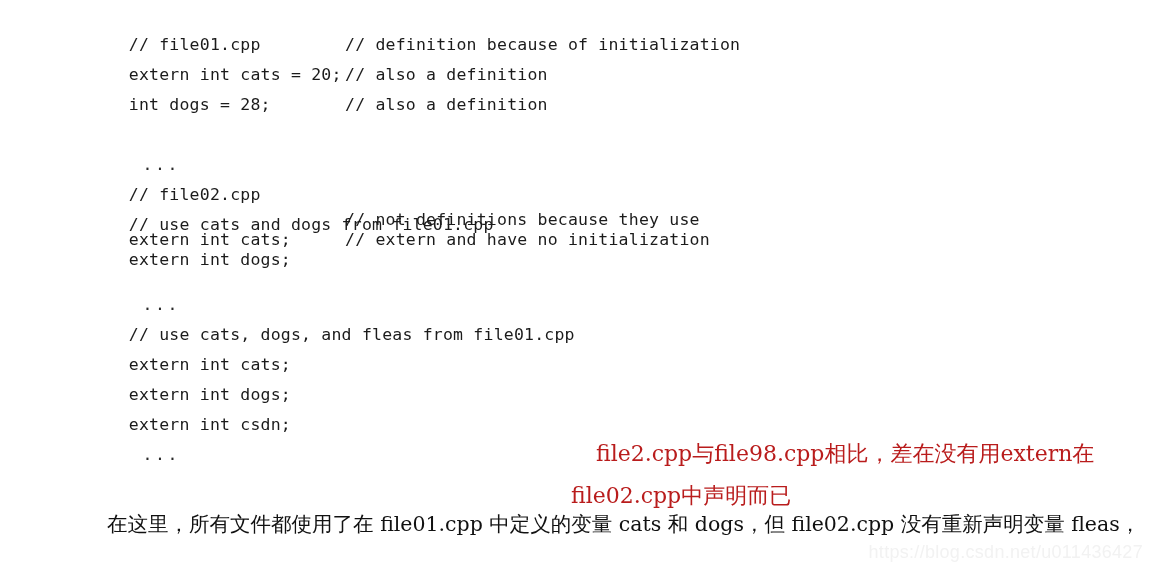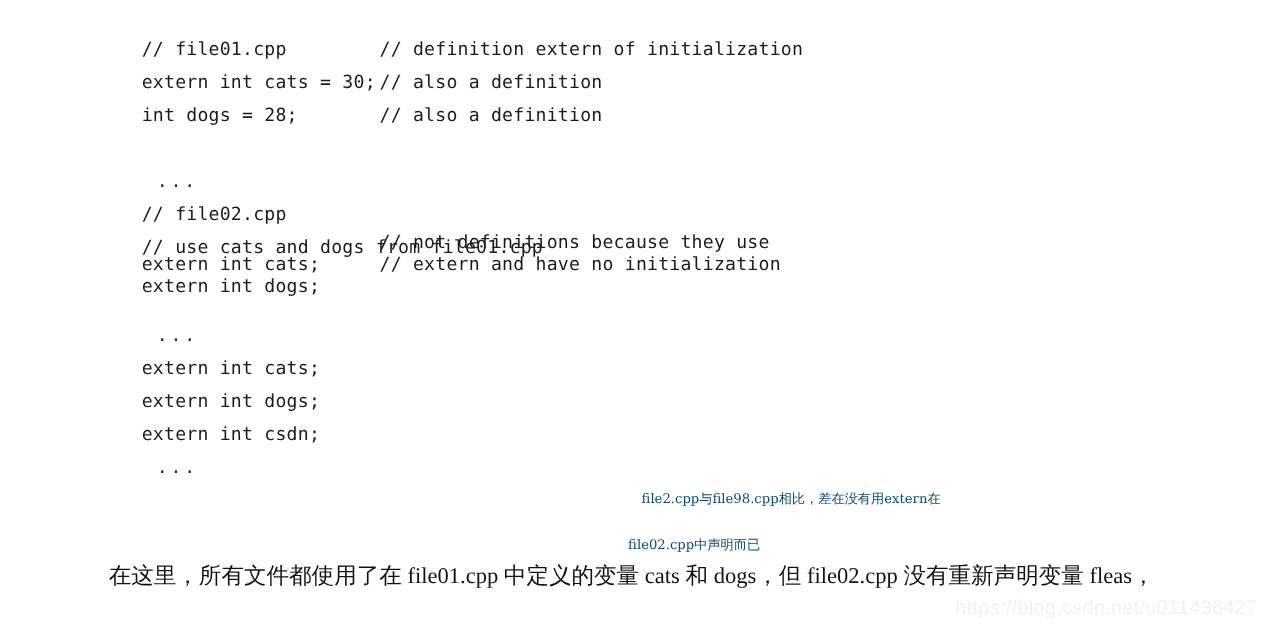--- a/index.html
+++ b/index.html
@@ -47,44 +47,43 @@
   .code-line.ellipsis {
     letter-spacing: 2.5px;
     color: #2a2a2a;
   }
 
   
   .annotation {
     position: absolute;
     left: 568px;
     top: 422px;
-    color: #0c4a6e;
+    color: #b91c1c;
     font-family: "DejaVu Serif", "Liberation Serif", serif;
-    font-size: 12px;
+    font-size: 22px;
     line-height: 21px;
     white-space: pre;
   }
   .annotation .ann-line-2 { display: block; padding-left: 3px; }
 
   
   .body-para {
     position: absolute;
     left: 24px;
     top: 470px;
     width: 1143px;
     font-family: "DejaVu Serif", "Liberation Serif", serif;
     font-size: 20.5px;
     line-height: 36px;
     color: #111111;
     letter-spacing: 0px;
   }
   .body-para .pline {
     white-space: pre;
     height: 36px;
-    font-family: Liberation Serif, serif;
   }
   .body-para .indent { padding-left: 44px; }
   .hl {
     background: #ffec00;
     box-decoration-break: clone;
     -webkit-box-decoration-break: clone;
   }
 
   
   .watermark {
@@ -105,22 +104,22 @@
 <div id="page">
 
   <div class="code-block">
 
     <div class="code-line">
       <span class="stmt">// file01.cpp</span>
       <span class="cmt"></span>
     </div>
 
     <div class="code-line">
-      <span class="stmt">extern int cats = 30;</span>
-      <span class="cmt">// definition extern of initialization</span>
+      <span class="stmt">extern int cats = 20;</span>
+      <span class="cmt">// definition because of initialization</span>
     </div>
 
     <div class="code-line">
       <span class="stmt">int dogs = 28;</span>
       <span class="cmt">// also a definition</span>
     </div>
 
     <div class="code-line">
       <span class="cmt">// also a definition</span>
     </div>
@@ -145,20 +144,23 @@
     <div class="code-line tight">
       <span class="stmt">extern int dogs;</span>
       <span class="cmt">// extern and have no initialization</span>
     </div>
 
     <div class="code-line ellipsis" style="margin-top:10px">
       <span class="stmt">...</span>
     </div>
 
 
+    <div class="code-line">
+      <span class="stmt">// use cats, dogs, and fleas from file01.cpp</span>
+    </div>
 
     <div class="code-line">
       <span class="stmt">extern int cats;</span>
     </div>
 
     <div class="code-line">
       <span class="stmt">extern int dogs;</span>
     </div>
 
     <div class="code-line">

